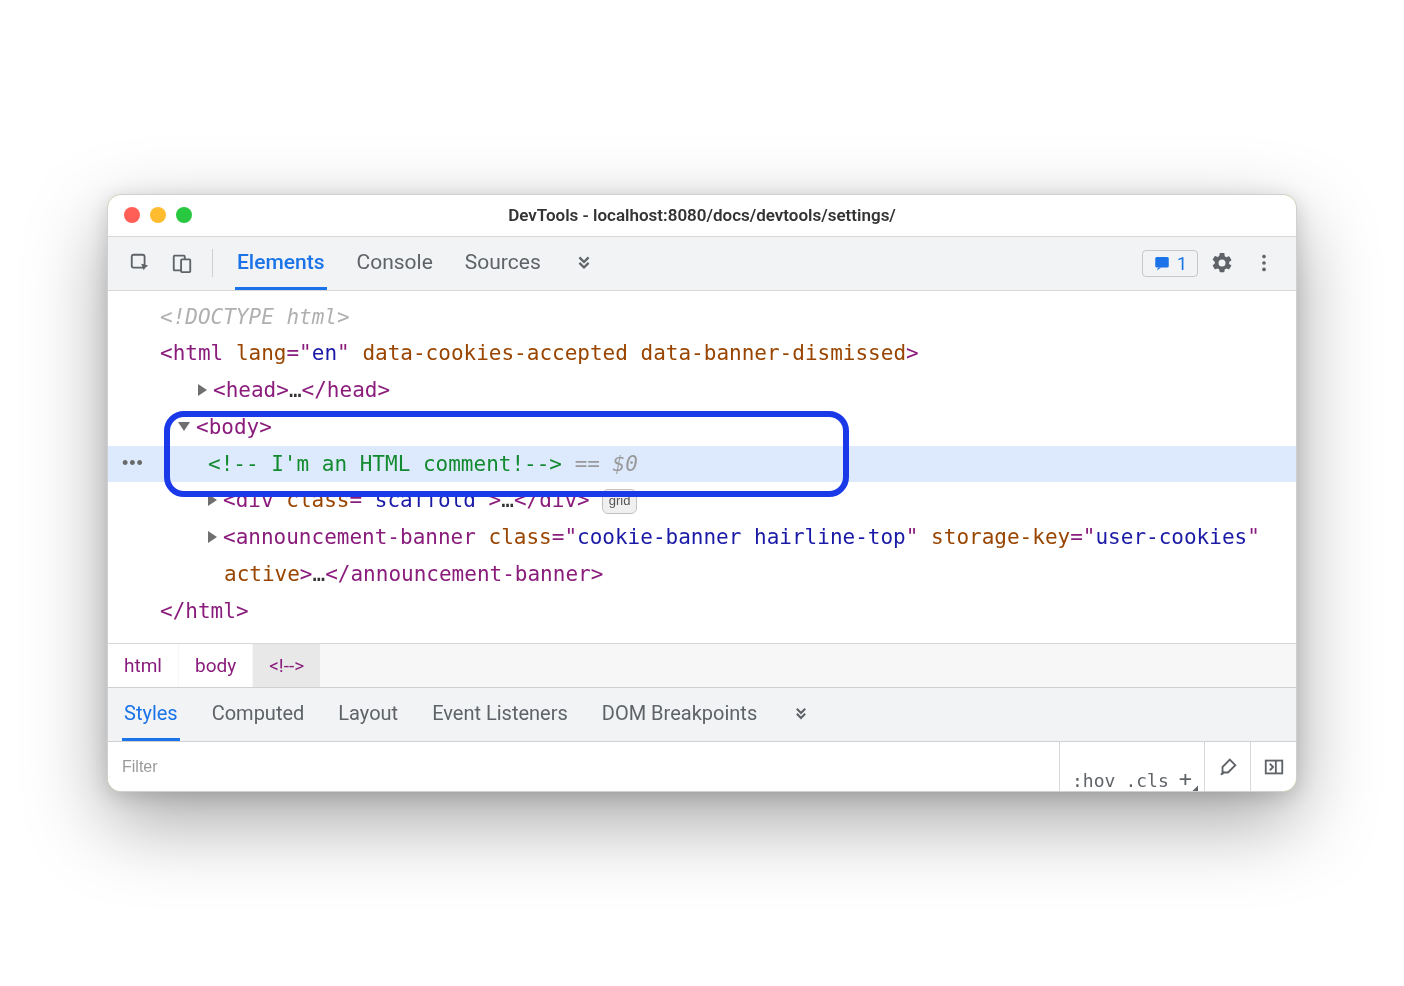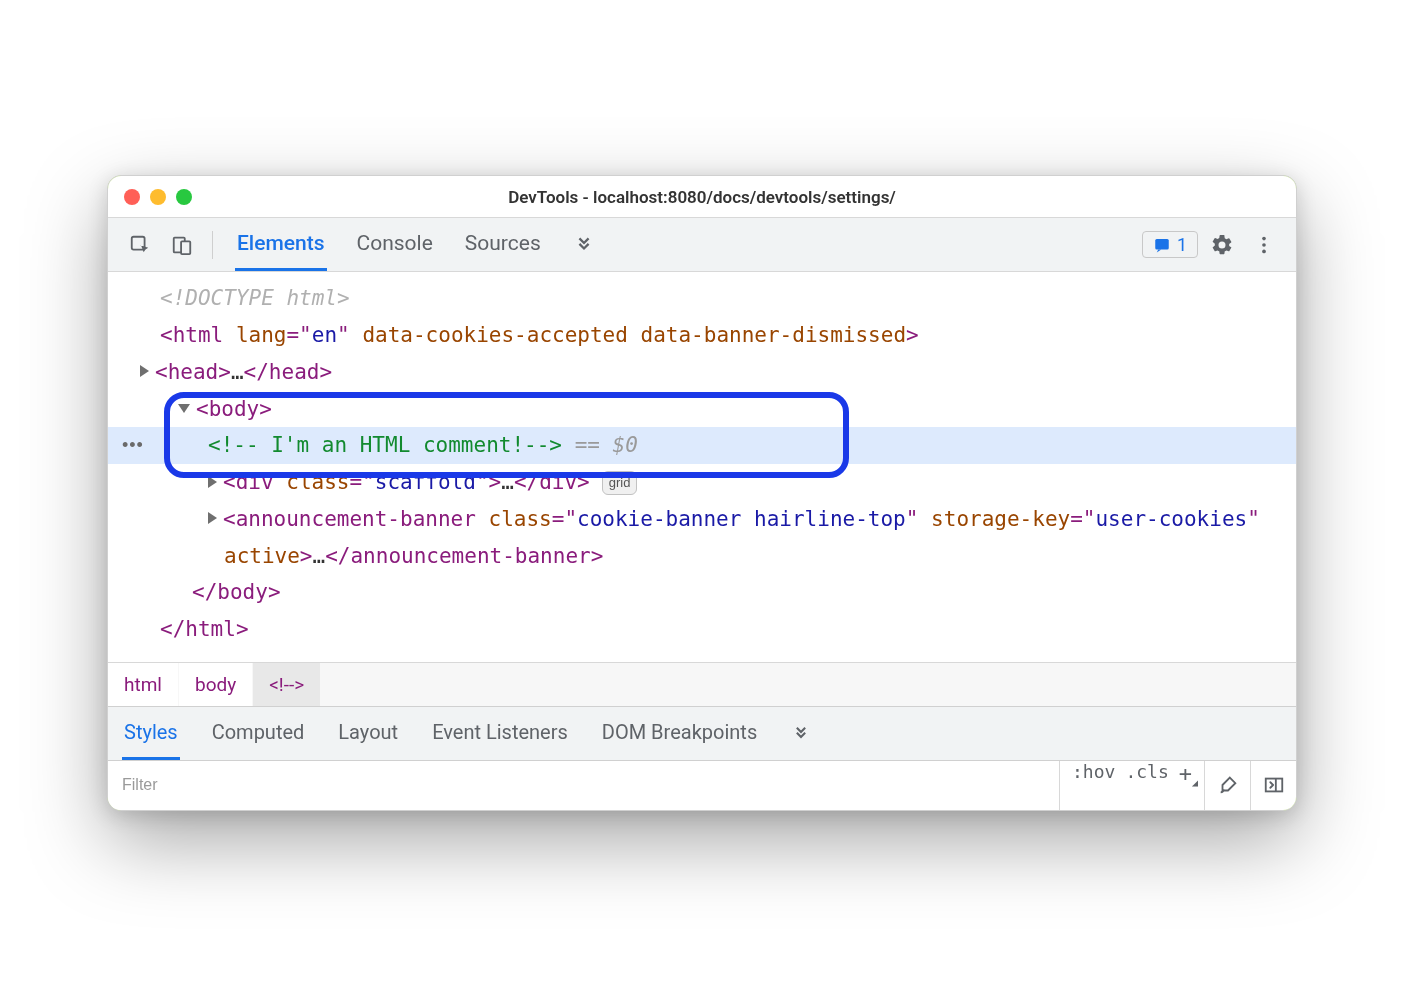--- a/index.html
+++ b/index.html
@@ -160,21 +160,21 @@
     display: flex; align-items: center;
     background: #fff;
     font-size: 20px;
   }
   .filter-input {
     flex: 1; height: 100%; padding: 0 14px;
     border: none; outline: none; font-size: 16px; color: #333;
   }
   .filter-input::placeholder { color: #9a9a9a; }
   .sidecell {
-    height: 100%; display: flex; align-items: flex-start;
+    height: 100%; display: flex; align-items: flex-end;
     padding: 0 12px; border-left: 1px solid #d8d8d8;
     color: #5f6368; font-family: "SFMono-Regular", Menlo, monospace; font-size: 18px;
     gap: 10px;
   }
   .iconcell {
     height: 100%; width: 46px; display: flex; align-items: center; justify-content: center;
     border-left: 1px solid #d8d8d8; color: #5f6368;
   }
   svg { display: block; }
 </style>
@@ -237,26 +237,25 @@
           <circle cx="12" cy="19" r="2"></circle>
         </svg>
     </div>
   </div>
 
   <div class="tree-wrap">
     <div class="highlight-ring" style="left:56px; top:120px; width:685px; height:86px;"></div>
     <div class="tree">
       <div class="row"><span class="doctype">&lt;!DOCTYPE html&gt;</span></div>
       <div class="row"><span class="punc">&lt;</span><span class="tag">html</span> <span class="attrname">lang</span><span class="punc">="</span><span class="attrval">en</span><span class="punc">"</span> <span class="attrname">data-cookies-accepted</span> <span class="attrname">data-banner-dismissed</span><span class="punc">&gt;</span></div>
-      <div class="row" style="padding-left:32px"><span class="caret right"></span><span class="punc">&lt;</span><span class="tag">head</span><span class="punc">&gt;</span><span class="ellipsis-node">…</span><span class="punc">&lt;/</span><span class="tag">head</span><span class="punc">&gt;</span></div>
+      <div class="row" style="padding-left:90px"><span class="caret right"></span><span class="punc">&lt;</span><span class="tag">head</span><span class="punc">&gt;</span><span class="ellipsis-node">…</span><span class="punc">&lt;/</span><span class="tag">head</span><span class="punc">&gt;</span></div>
       <div class="row" style="padding-left:70px"><span class="caret down"></span><span class="punc">&lt;</span><span class="tag">body</span><span class="punc">&gt;</span></div>
       <div class="row sel" style="padding-left:100px"><span class="ellipsis-gutter">•••</span><span class="comment">&lt;!-- I'm an HTML comment!--&gt;</span><span class="dimtxt"> == $0</span></div>
       <div class="row" style="padding-left:100px"><span class="caret right"></span><span class="punc">&lt;</span><span class="tag">div</span> <span class="attrname">class</span><span class="punc">="</span><span class="attrval">scaffold</span><span class="punc">"&gt;</span><span class="ellipsis-node">…</span><span class="punc">&lt;/</span><span class="tag">div</span><span class="punc">&gt;</span><span class="badge-pill">grid</span></div>
       <div class="row" style="padding-left:100px; white-space: pre-wrap; padding-right:20px; text-indent:-16px; margin-left:16px;"><span class="caret right" style="text-indent:0"></span><span class="punc">&lt;</span><span class="tag">announcement-banner</span> <span class="attrname">class</span><span class="punc">="</span><span class="attrval">cookie-banner hairline-top</span><span class="punc">"</span> <span class="attrname">storage-key</span><span class="punc">="</span><span class="attrval">user-cookies</span><span class="punc">"</span> <span class="attrname">active</span><span class="punc">&gt;</span><span class="ellipsis-node">…</span><span class="punc">&lt;/</span><span class="tag">announcement-banner</span><span class="punc">&gt;</span></div>
-      <div class="row" style="padding-left:84px"><span class="punc">&lt;/</span><span class="tag">body</span><span class="punc">&gt;</span></div>
       <div class="row"><span class="punc">&lt;/</span><span class="tag">html</span><span class="punc">&gt;</span></div>
     </div>
   </div>
 
   <div class="crumbbar">
     <div class="crumb">html</div>
     <div class="crumb">body</div>
     <div class="crumb sel">&lt;!--&gt;</div>
   </div>
 

